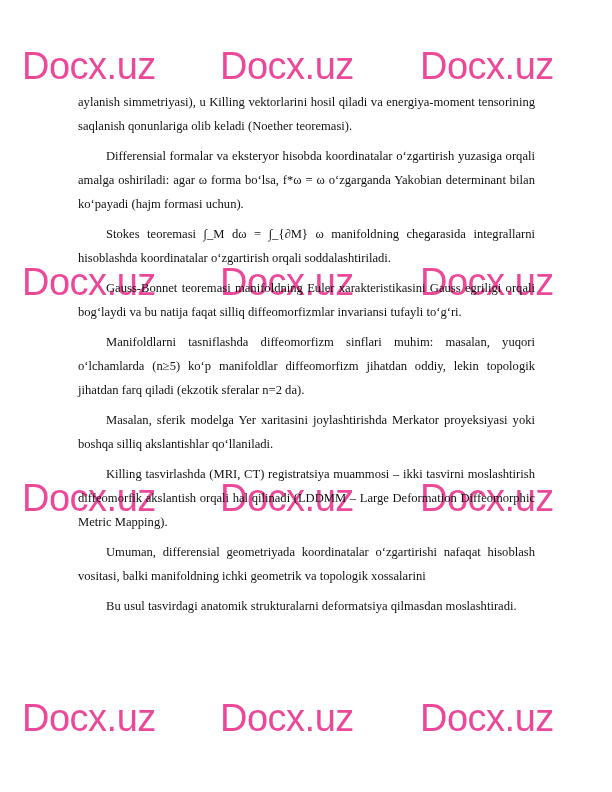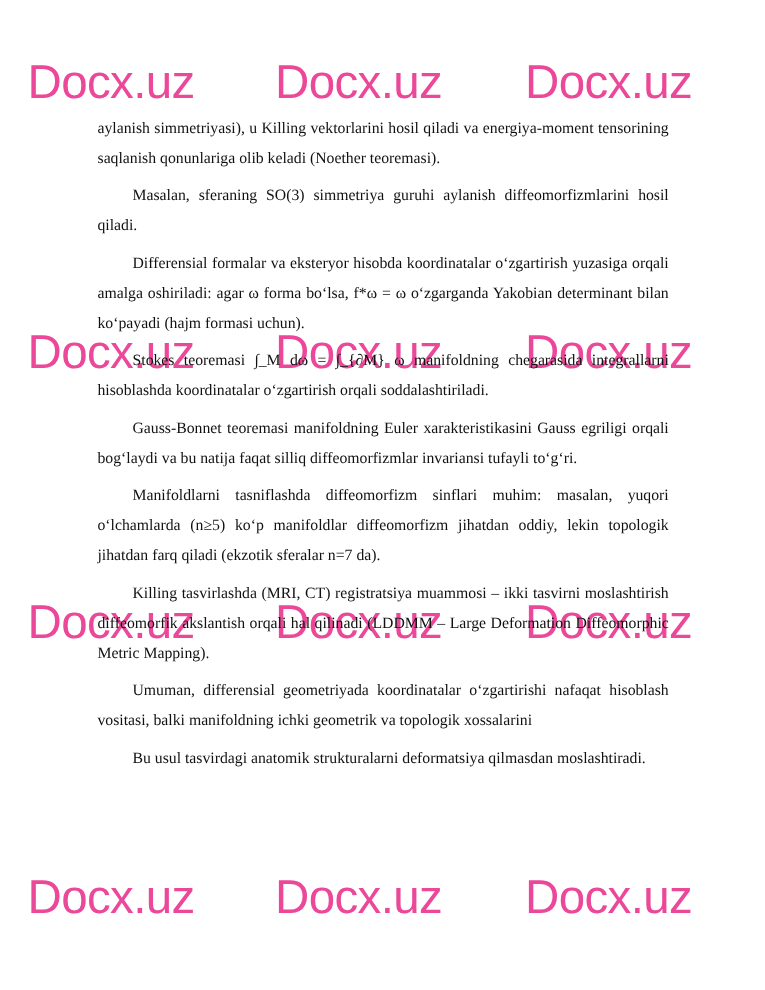--- a/index.html
+++ b/index.html
@@ -83,21 +83,21 @@
   </div>
   <div class="wm-row" style="top:698px;">
     <span class="wm a">Docx.uz</span>
     <span class="wm b">Docx.uz</span>
     <span class="wm c">Docx.uz</span>
   </div>
 </div>
 
 <main class="page-body">
   <p class="para cont">aylanish simmetriyasi), u Killing vektorlarini hosil qiladi va energiya-moment tensorining saqlanish qonunlariga olib keladi (Noether teoremasi).</p>
-  <p class="para">Masalan, sferaning SO(3) simmetriya guruhi aylanish diffeomorfizmlarini hosil qiladi.</p>
   <p class="para">Differensial formalar va eksteryor hisobda koordinatalar o‘zgartirish yuzasiga orqali amalga oshiriladi: agar ω forma bo‘lsa, f*ω = ω o‘zgarganda Yakobian determinant bilan ko‘payadi (hajm formasi uchun).</p>
   <p class="para">Stokes teoremasi ∫_M dω = ∫_{∂M} ω manifoldning chegarasida integrallarni hisoblashda koordinatalar o‘zgartirish orqali soddalashtiriladi.</p>
   <p class="para">Gauss-Bonnet teoremasi manifoldning Euler xarakteristikasini Gauss egriligi orqali bog‘laydi va bu natija faqat silliq diffeomorfizmlar invariansi tufayli to‘g‘ri.</p>
-  <p class="para">Manifoldlarni tasniflashda diffeomorfizm sinflari muhim: masalan, yuqori o‘lchamlarda (n≥5) ko‘p manifoldlar diffeomorfizm jihatdan oddiy, lekin topologik jihatdan farq qiladi (ekzotik sferalar n=7 da).</p>
+  <p class="para">Manifoldlarni tasniflashda diffeomorfizm sinflari muhim: masalan, yuqori o‘lchamlarda (n≥5) ko‘p manifoldlar diffeomorfizm jihatdan oddiy, lekin topologik jihatdan farq qiladi (ekzotik sferalar n=2 da).</p>
+  <p class="para">Masalan, sferik modelga Yer xaritasini joylashtirishda Merkator proyeksiyasi yoki boshqa silliq akslantishlar qo‘llaniladi.</p>
   <p class="para">Killing tasvirlashda (MRI, CT) registratsiya muammosi – ikki tasvirni moslashtirish diffeomorfik akslantish orqali hal qilinadi (LDDMM – Large Deformation Diffeomorphic Metric Mapping).</p>
   <p class="para">Umuman, differensial geometriyada koordinatalar o‘zgartirishi nafaqat hisoblash vositasi, balki manifoldning ichki geometrik va topologik xossalarini</p>
   <p class="para">Bu usul tasvirdagi anatomik strukturalarni deformatsiya qilmasdan moslashtiradi.</p>
 </main>
 
 </body></html>

